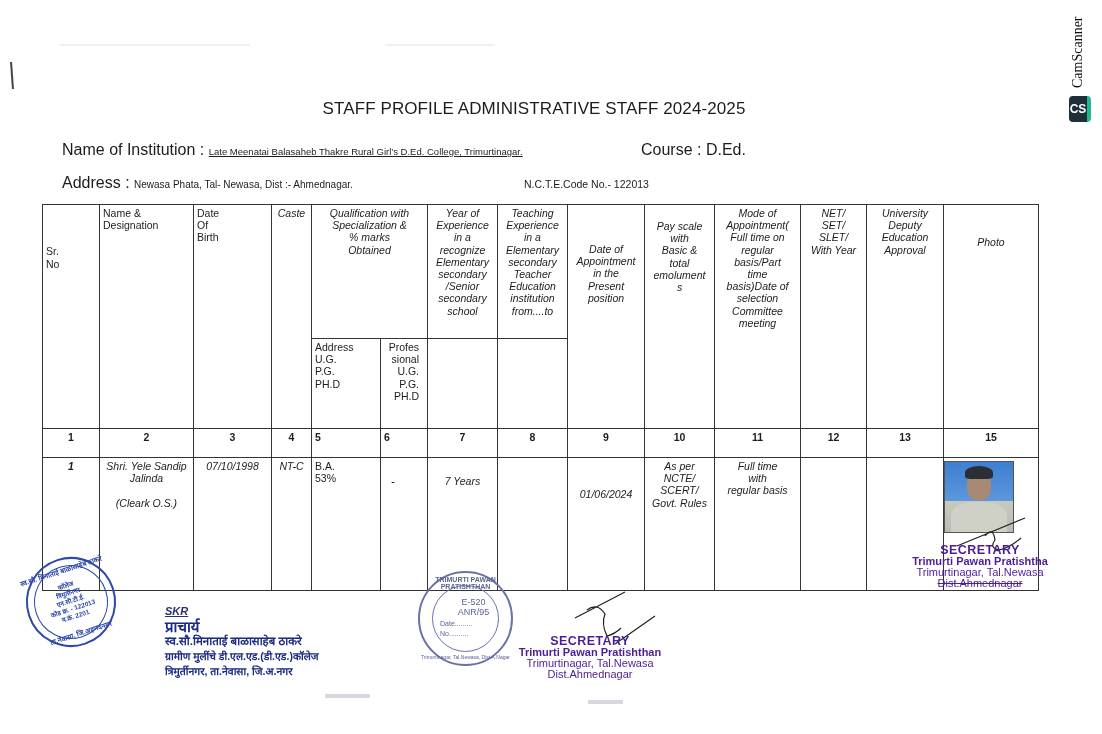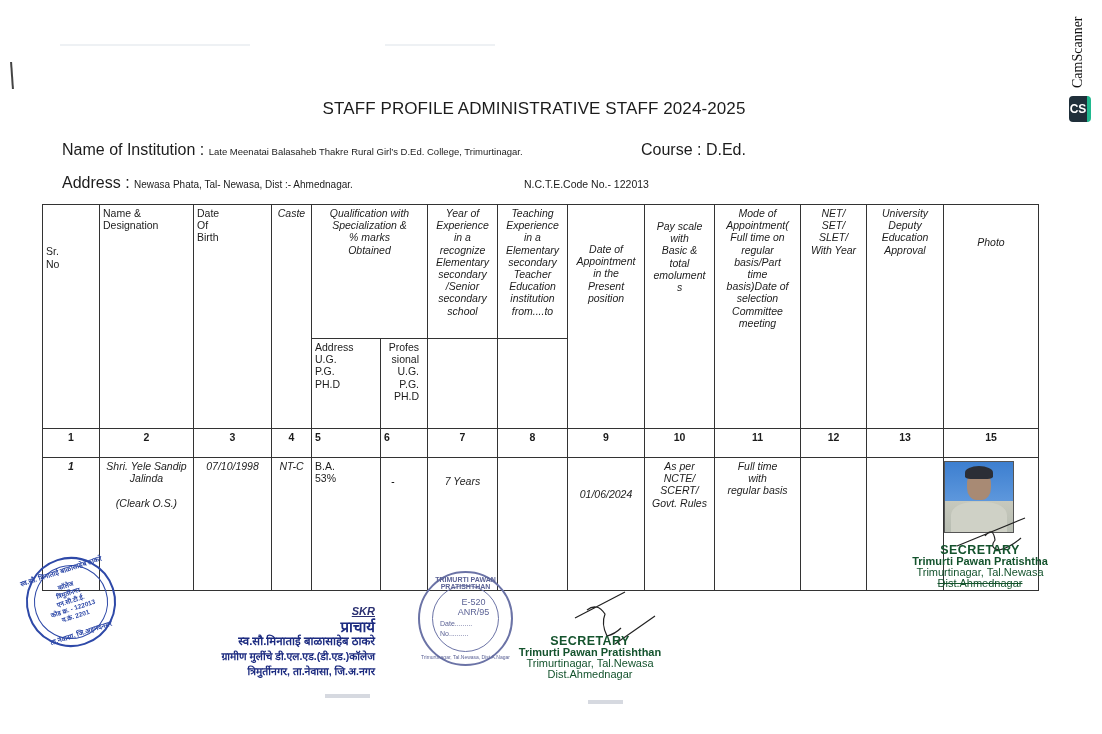--- a/index.html
+++ b/index.html
@@ -1,45 +1,45 @@
 <!DOCTYPE html>
 <html><head>
 <meta charset="utf-8">
 <style>
   html,body{margin:0;padding:0;}
   body{width:1102px;height:734px;background:#ffffff;position:relative;overflow:hidden;font-family:"Liberation Sans","DejaVu Sans",sans-serif;color:#1c1c1c;}
   .abs{position:absolute;}
   .title{left:0;width:956px;top:99px;text-align:center;font-size:17px;letter-spacing:0.1px;padding-left:80px;box-sizing:border-box;margin-left:16px;}
   .inst-label{left:62px;top:141px;font-size:16px;}
-  .inst-value{font-size:9.5px;}
+  .inst-value{font-size:9.5px;text-decoration:underline;}
   .course{left:641px;top:141px;font-size:16px;}
   .addr-label{left:62px;top:174px;font-size:16px;}
   .addr-value{font-size:10px;}
   .ncte{left:524px;top:178px;font-size:10.5px;}
   .pen-mark{left:11px;top:62px;width:2px;height:27px;background:#444;transform:rotate(-4deg);}
   .faint-line{height:2px;background:#eef1f4;}
 
   table.staff{position:absolute;left:42px;top:204px;border-collapse:collapse;table-layout:fixed;font-size:10.5px;line-height:12.2px;}
   table.staff td{border:1px solid #333;vertical-align:top;padding:2px 3px;box-sizing:border-box;}
   .c{text-align:center;font-style:italic;}
   .l{text-align:left;}
   .num td{height:29px;font-weight:bold;text-align:center;vertical-align:top;padding-top:4px;}
   .num td.left{text-align:left;}
   .datarow td{height:133px;}
   .photo-box{position:absolute;left:944px;top:461px;width:68px;height:70px;background:linear-gradient(180deg,#3d7fd0 0%,#5d97dc 55%,#c7c9bd 56%,#b8bdb2 100%);border:1px solid #555;overflow:hidden;}
   .photo-head{position:absolute;left:22px;top:8px;width:24px;height:30px;background:#a88a74;border-radius:45% 45% 40% 40%;}
   .photo-hair{position:absolute;left:20px;top:4px;width:28px;height:13px;background:#2b2e36;border-radius:50% 50% 20% 20%;}
   .photo-body{position:absolute;left:6px;top:40px;width:56px;height:32px;background:#cfd1c6;border-radius:40% 40% 0 0;}
 
-  .sec-stamp{font-weight:bold;text-align:center;color:#14532d;line-height:11px;}
+  .sec-stamp{font-weight:bold;text-align:center;color:#4c1d95;line-height:11px;}
   .sec-title{font-size:12.5px;letter-spacing:0.4px;}
   .sec-sub{font-size:11px;font-weight:bold;}
   .stamp-circle{border:2px solid #2e49a8;border-radius:50%;color:#2e49a8;box-sizing:border-box;}
   .stamp-round2{border:2px solid #6b73a6;border-radius:50%;color:#5c6396;box-sizing:border-box;}
-  .principal{text-align:right;color:#1c2b80;font-weight:bold;line-height:15px;}
+  .principal{text-align:left;color:#1c2b80;font-weight:bold;line-height:15px;}
   .cs-logo{left:1069px;top:96px;width:22px;height:26px;background:#1f2f3a;border-radius:4px;color:#fff;font-weight:bold;font-size:12px;text-align:center;line-height:26px;border-right:4px solid #20b98f;box-sizing:border-box;}
   .cs-text{left:1038px;top:40px;width:80px;transform:rotate(-90deg);font-family:"Liberation Serif",serif;font-size:14px;color:#111;}
   .bottom-blur{height:4px;background:#d6d9e0;}
 </style>
 </head>
 <body>
 
 <div class="abs faint-line" style="left:60px;top:44px;width:190px;"></div>
 <div class="abs faint-line" style="left:385px;top:44px;width:110px;"></div>
 <div class="abs pen-mark"></div>

